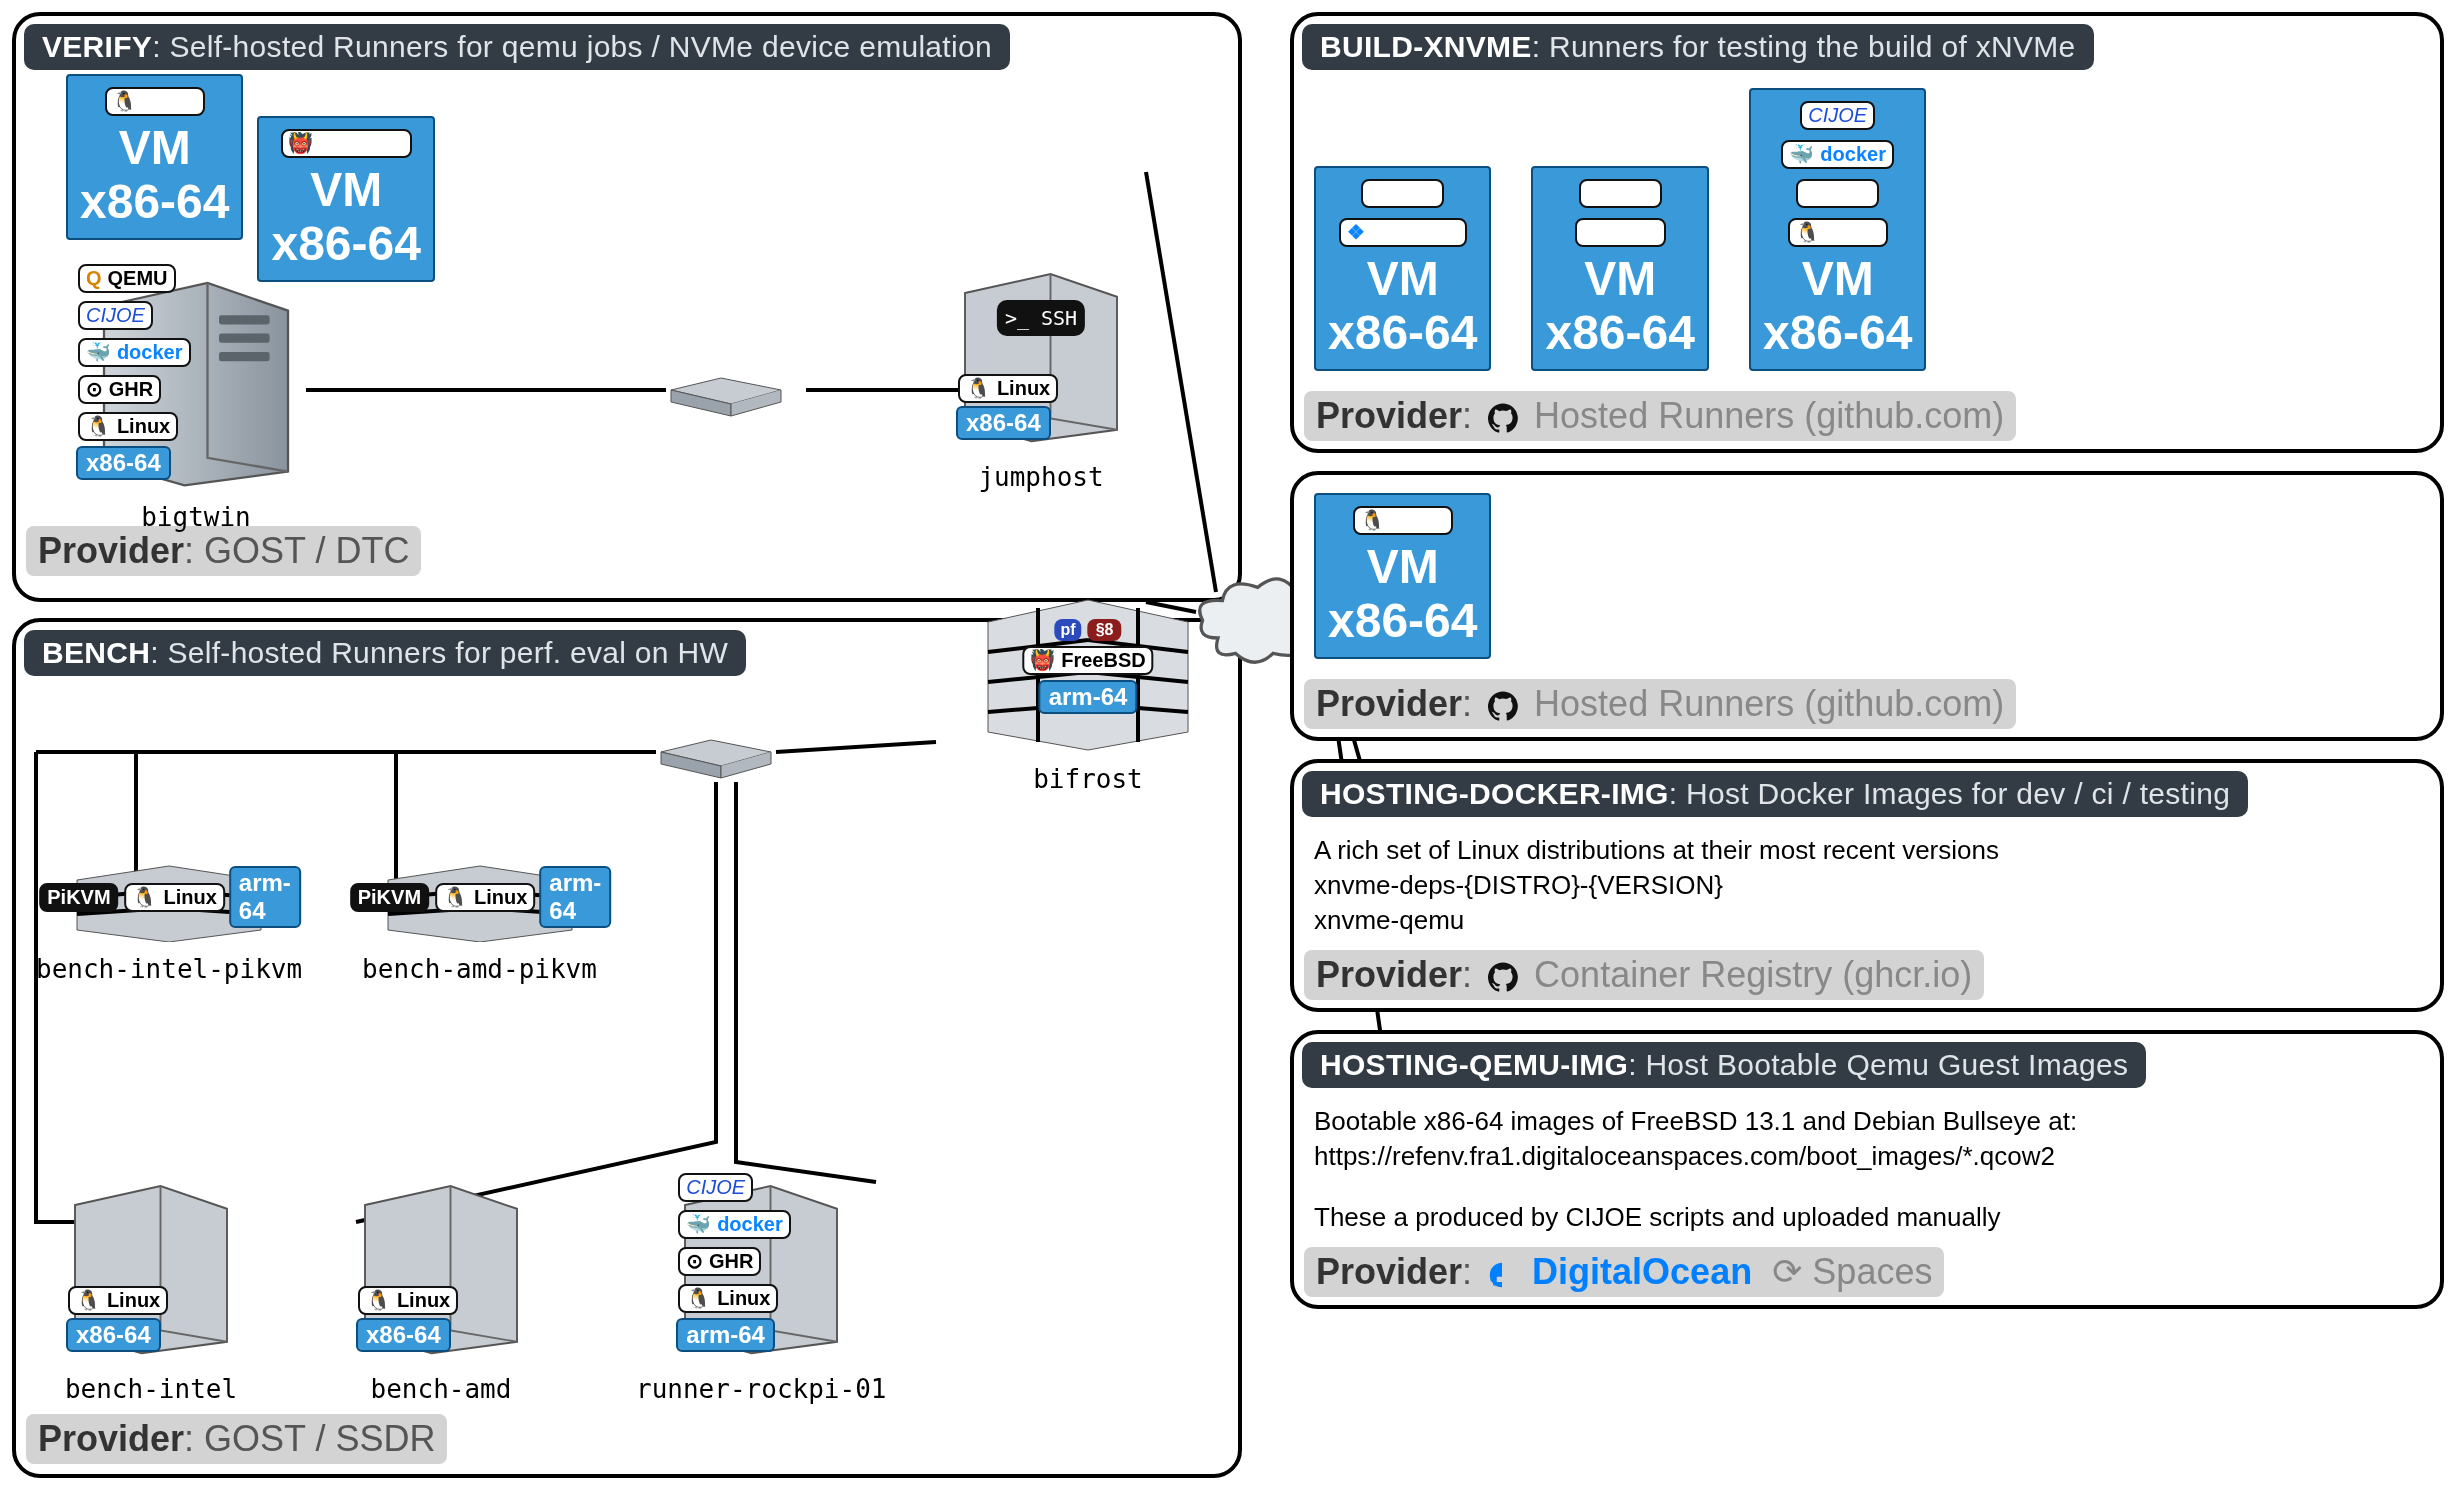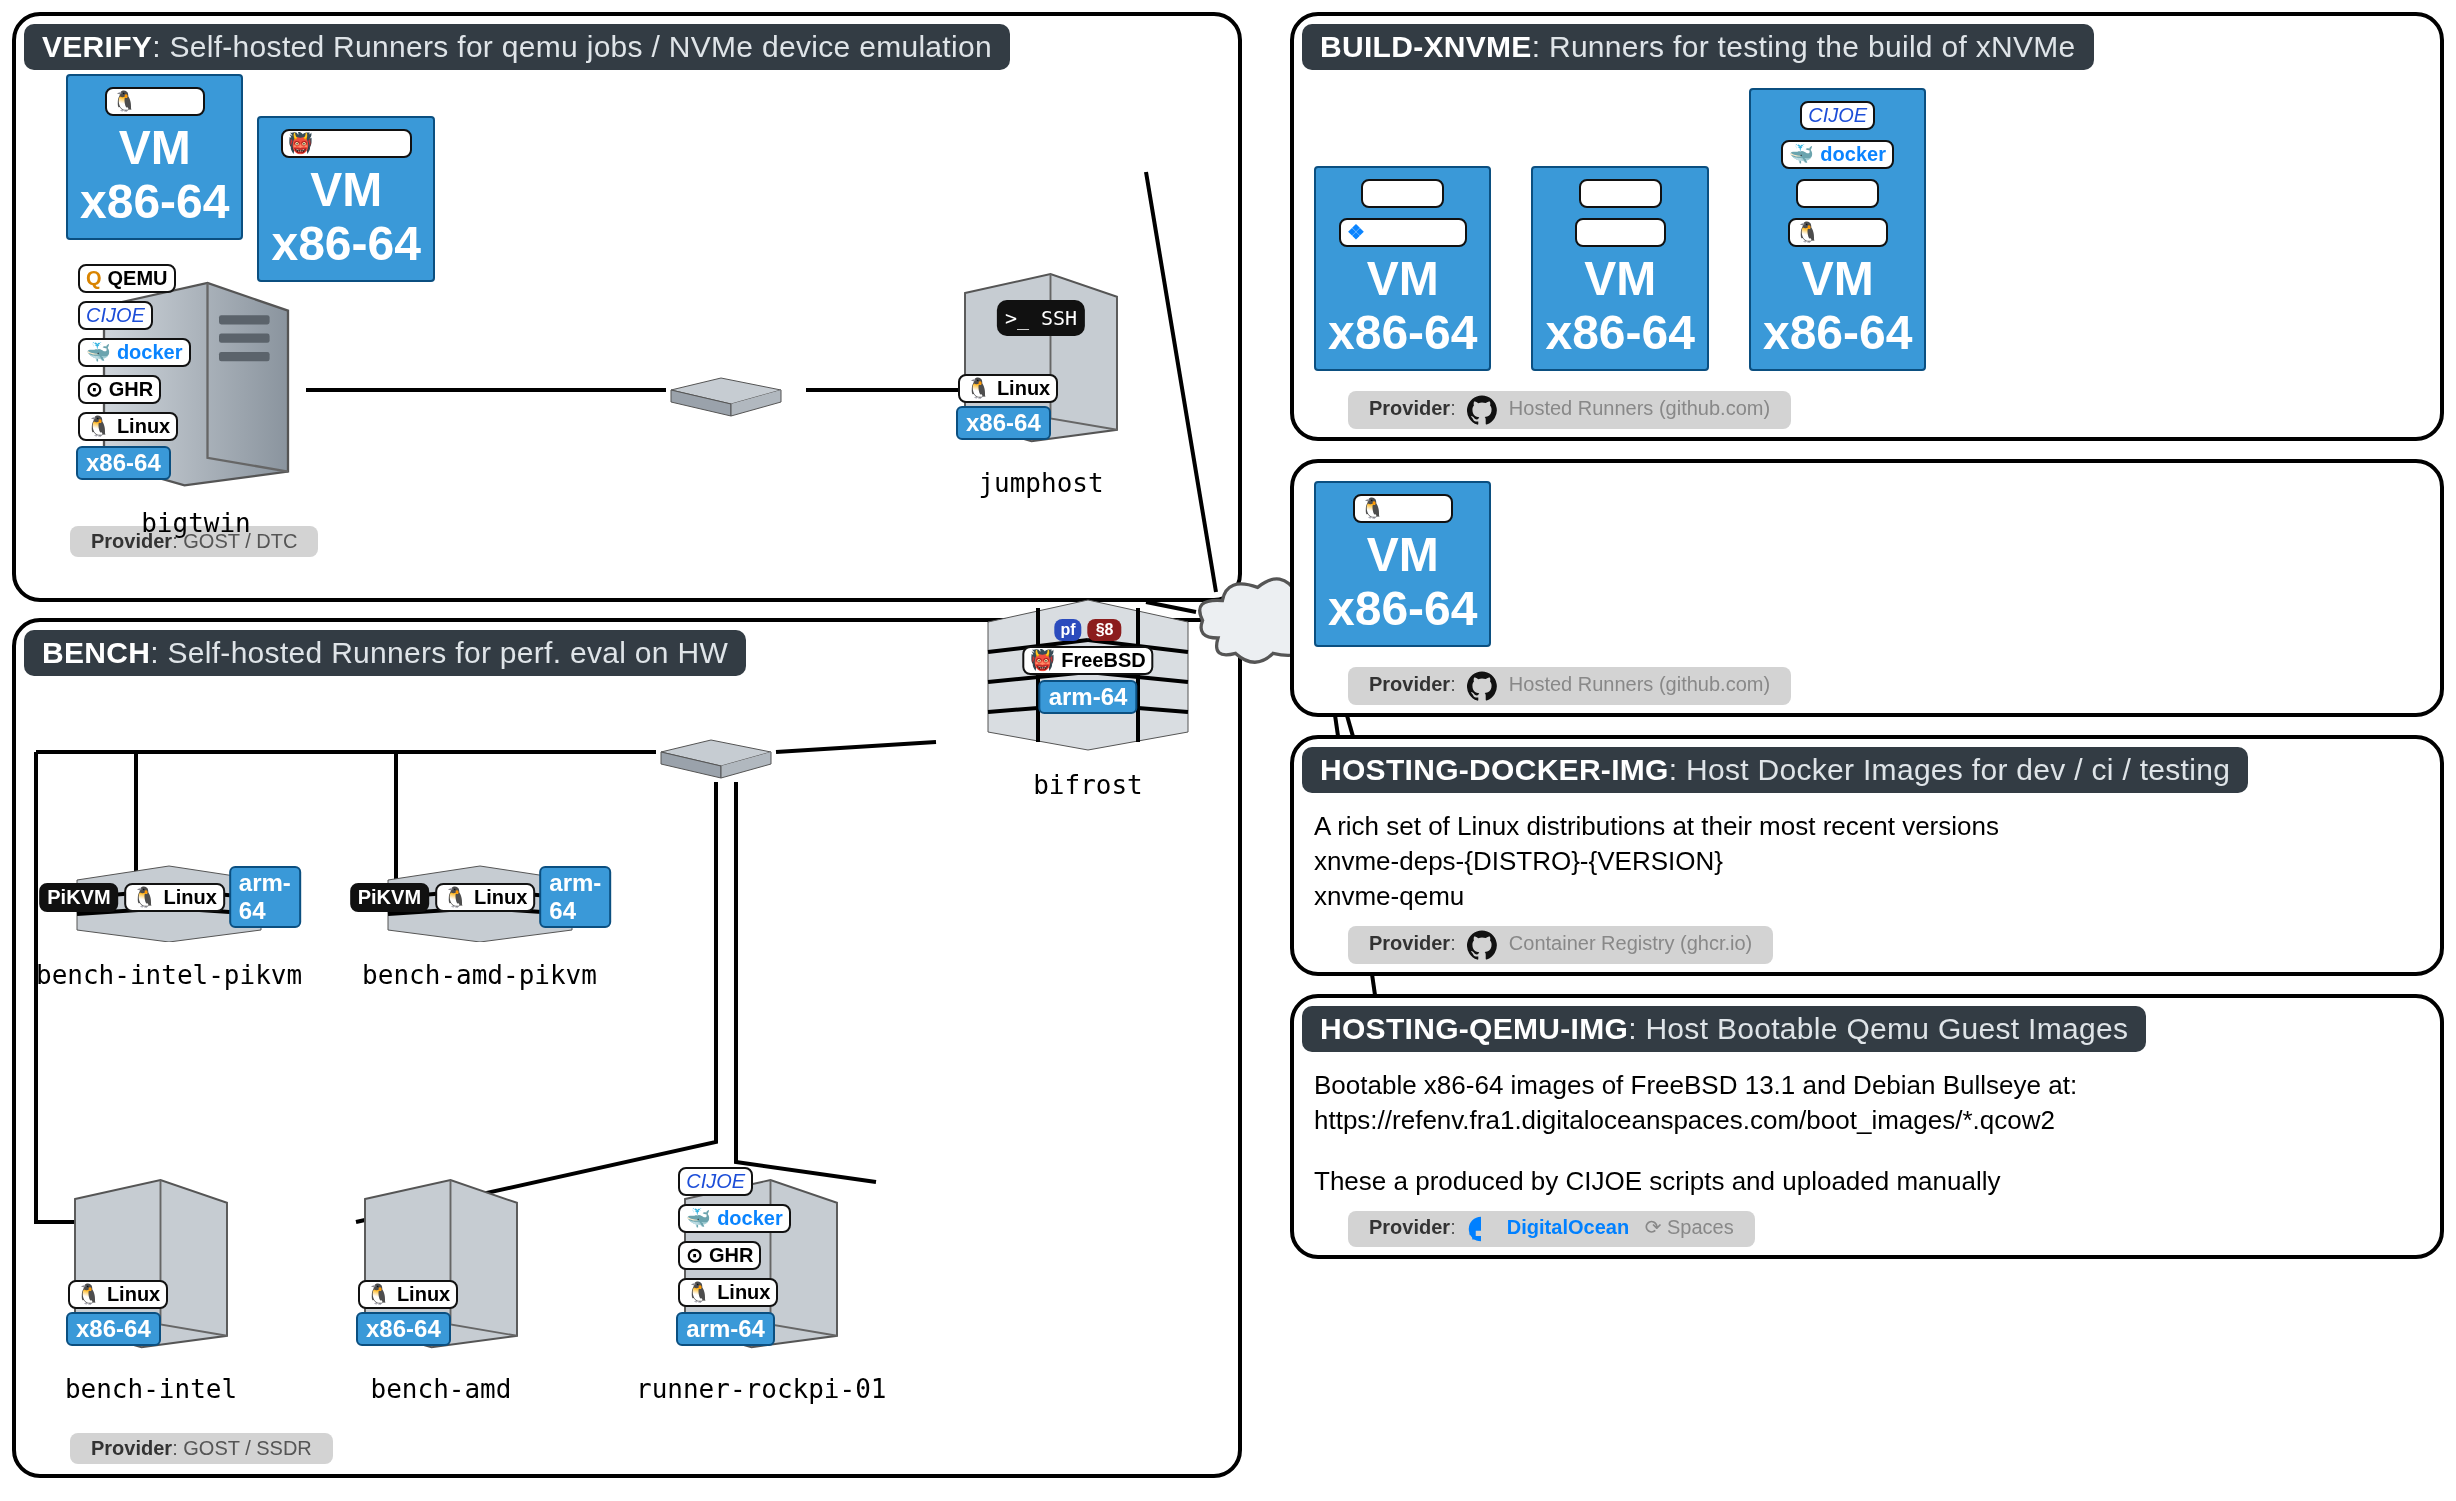--- a/index.html
+++ b/index.html
@@ -35,25 +35,24 @@
     font-size: 30px;
     margin: -2px 0 10px -2px;
     letter-spacing:.3px;
   }
   .panel-title b { color:#fff; font-weight:700; }
   .panel-title span.sub { color:#dfe4e8; font-weight:400; }
   .provider {
     display:inline-block;
     background:#d3d3d3;
     border-radius:8px;
-    padding:4px 21px;
-    font-size:20px;
+    padding:4px 12px;
+    font-size:36px;
     color:#555;
     margin-top:6px;
-    margin-left:44px;
   }
   .provider b { color:#333; font-weight:700; }
   .provider .gh-icon, .provider .do-icon {
     display:inline-flex;
     vertical-align:middle;
     margin:0 6px;
   }
   
   .pill {
     background:#fff;
@@ -90,21 +89,21 @@
     flex-direction:column;
     align-items:center;
     gap:4px;
     min-width:170px;
   }
   .vmcard .vm-main { font-size:48px; font-weight:800; line-height:1.05;}
   .hostname {
     font-family: Menlo, Consolas, monospace;
     font-size:26px;
     text-align:center;
-    margin-top:18px;
+    margin-top:12px;
   }
   .row { display:flex; gap:30px; align-items:flex-end; }
   .stack { display:flex; flex-direction:column; align-items:center; }
   .mini-stack { display:flex; flex-direction:column; align-items:center; gap:2px;}
   
   .tower {
     width:190px; height:200px; position:relative;
   }
   .tower svg { width:100%; height:100%; }
   .tower .labels {

